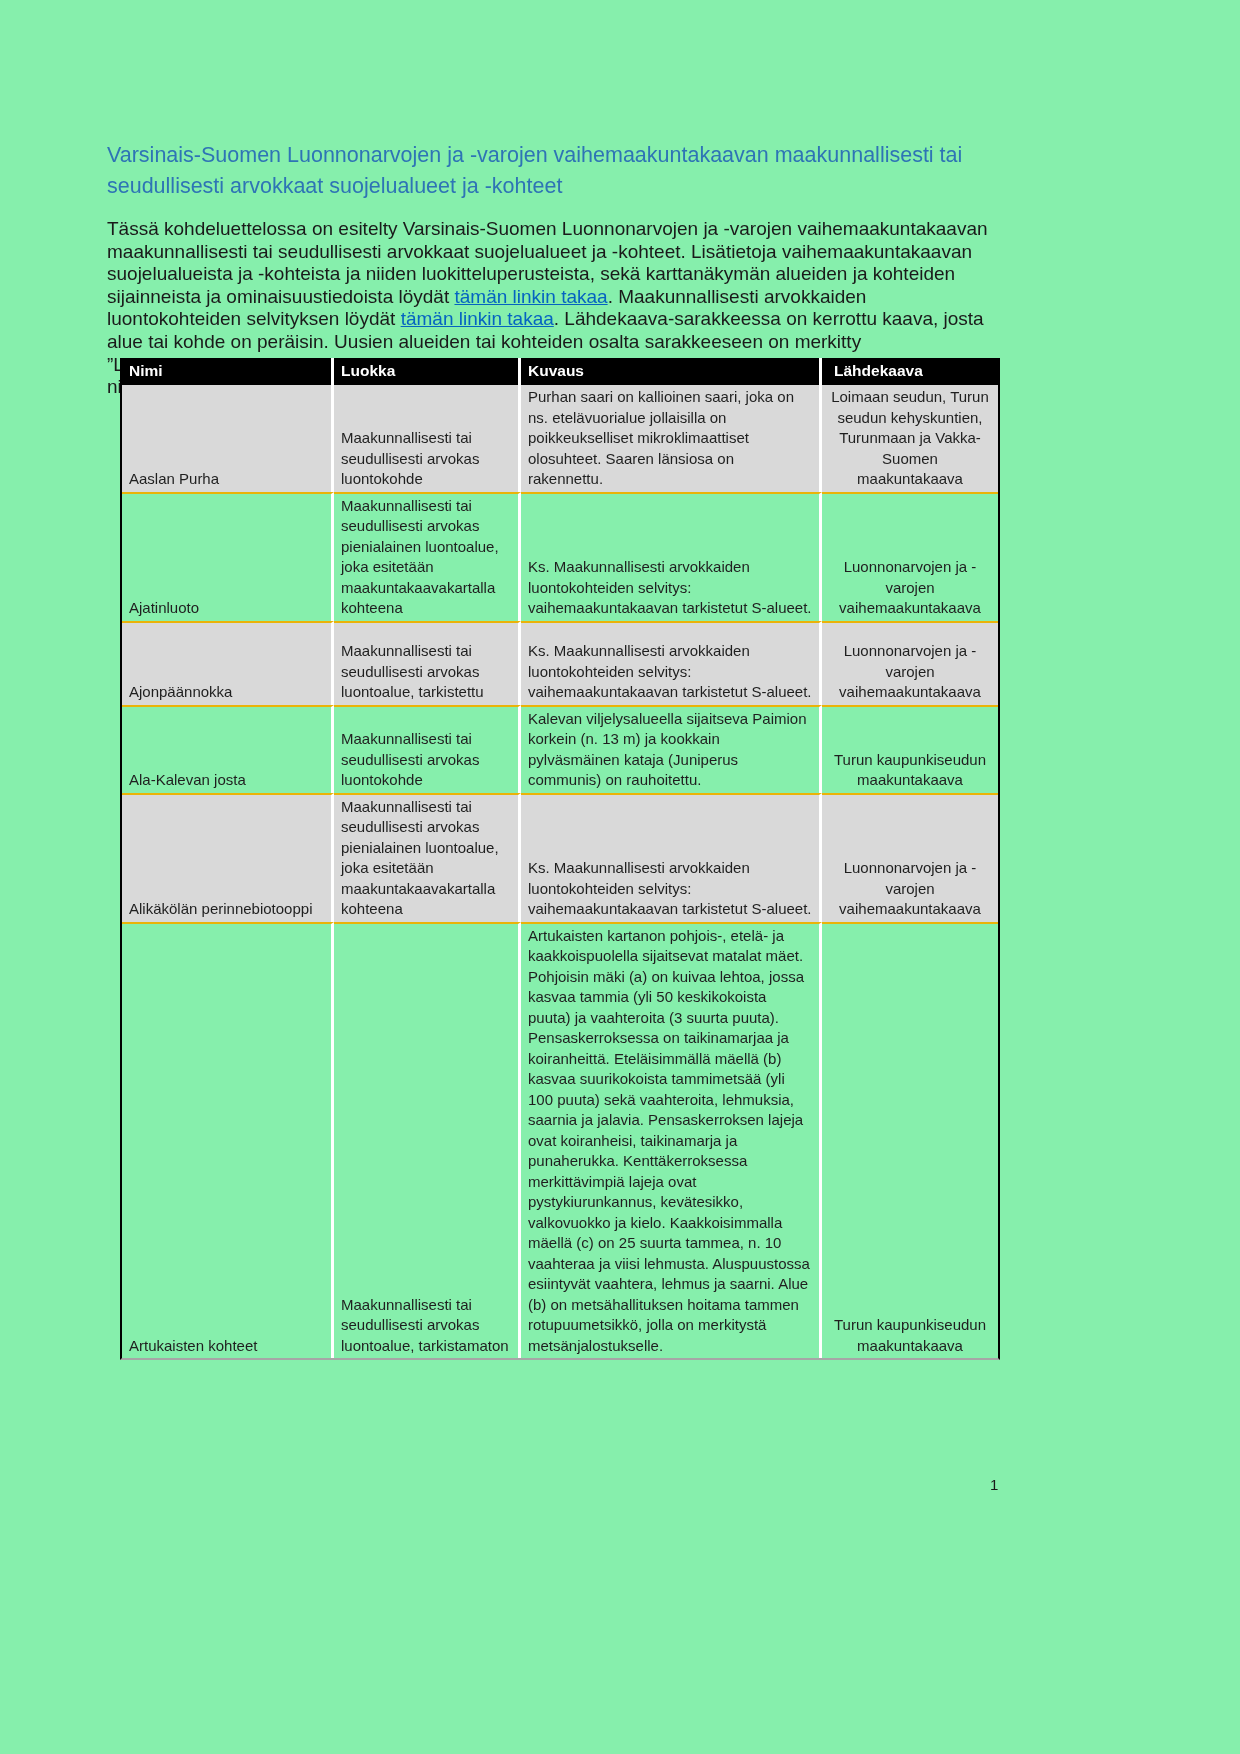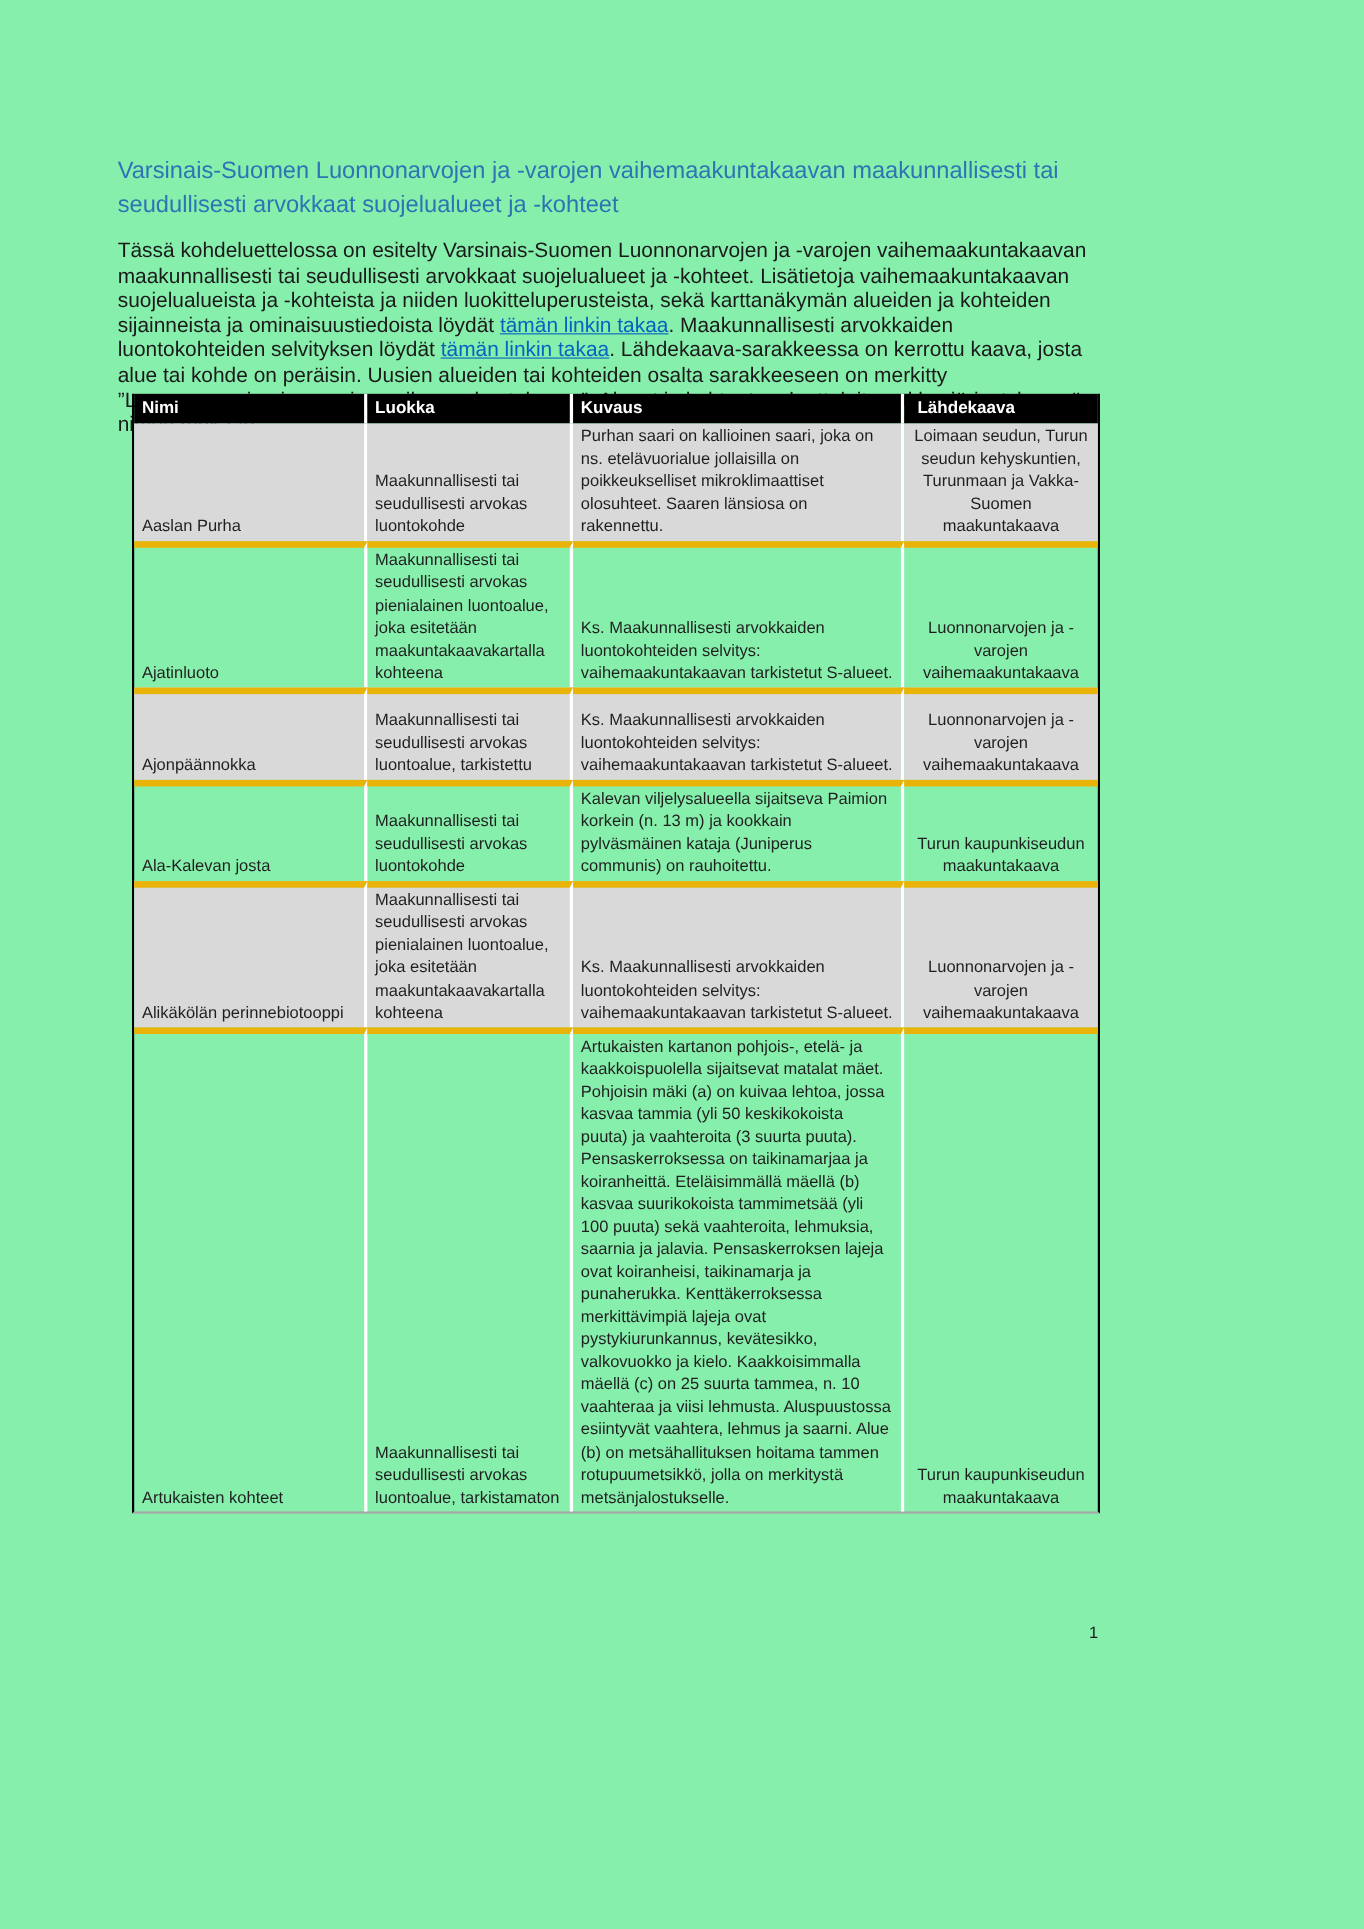--- a/index.html
+++ b/index.html
@@ -70,21 +70,21 @@
     font-size: 15.5px;
   }
   table.sites th:last-child { border-right: none; padding-left: 12px; }
   table.sites td {
     vertical-align: bottom;
     padding: 2px 7px 2px 7px;
     border-right: 3px solid #ffffff;
     box-sizing: border-box;
   }
   table.sites td:last-child { border-right: none; text-align: center; }
-  table.sites tbody td { border-top: 6px solid #eab308; }
+  table.sites tbody td { border-top: 2px solid #eab308; }
   table.sites tbody tr:first-child td { border-top: none; }
   tr.gray td { background: #D9D9D9; }
   tr.h1r { height: 103px; }
   tr.h2r { height: 122px; }
   tr.h3r { height: 84px; }
   tr.h4r { height: 86px; }
   tr.h5r { height: 122px; }
   tr.h6r { height: 430px; }
   .page-number {
     position: absolute;

